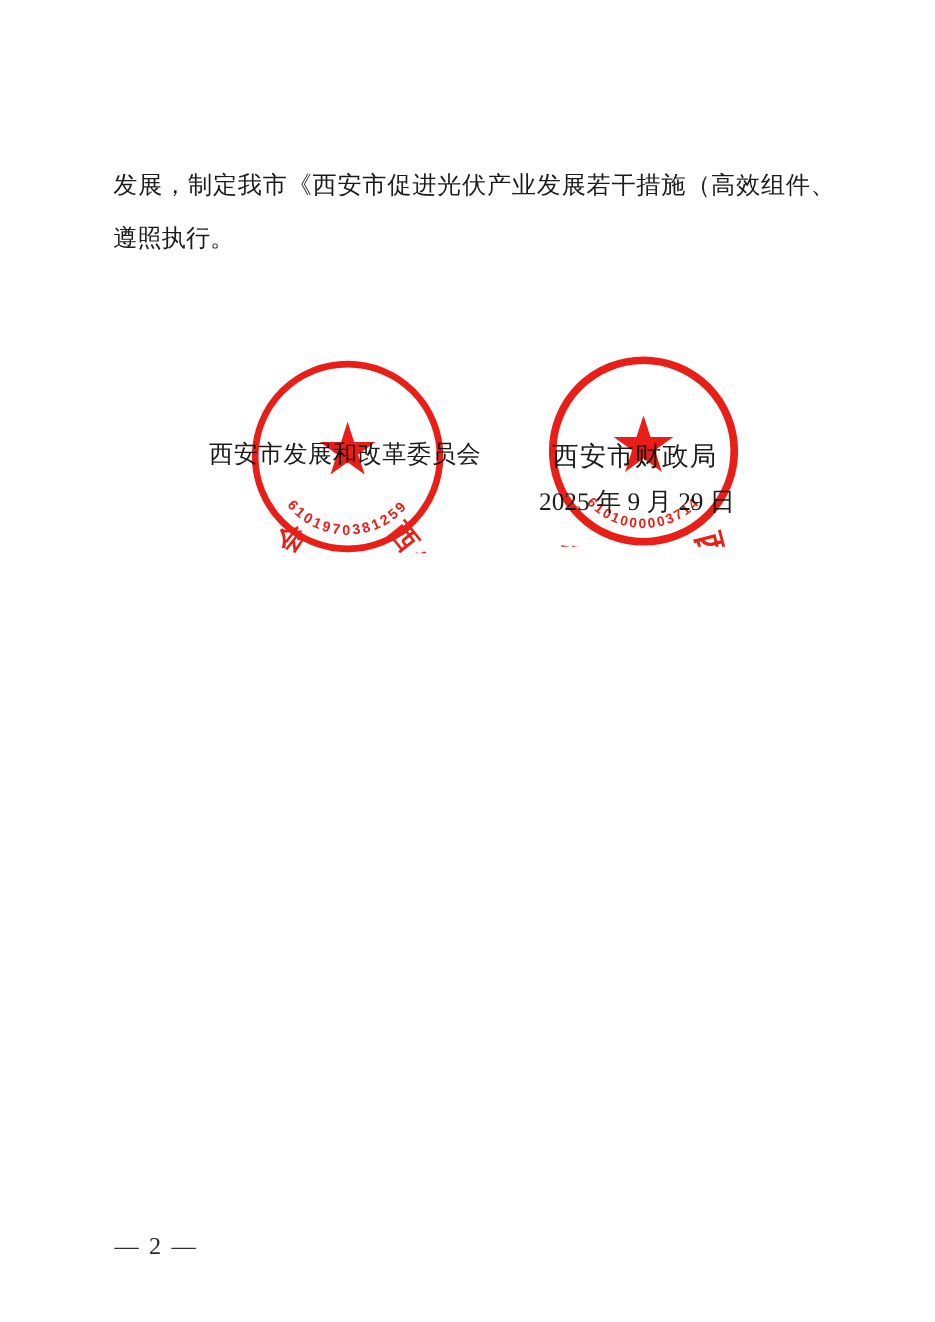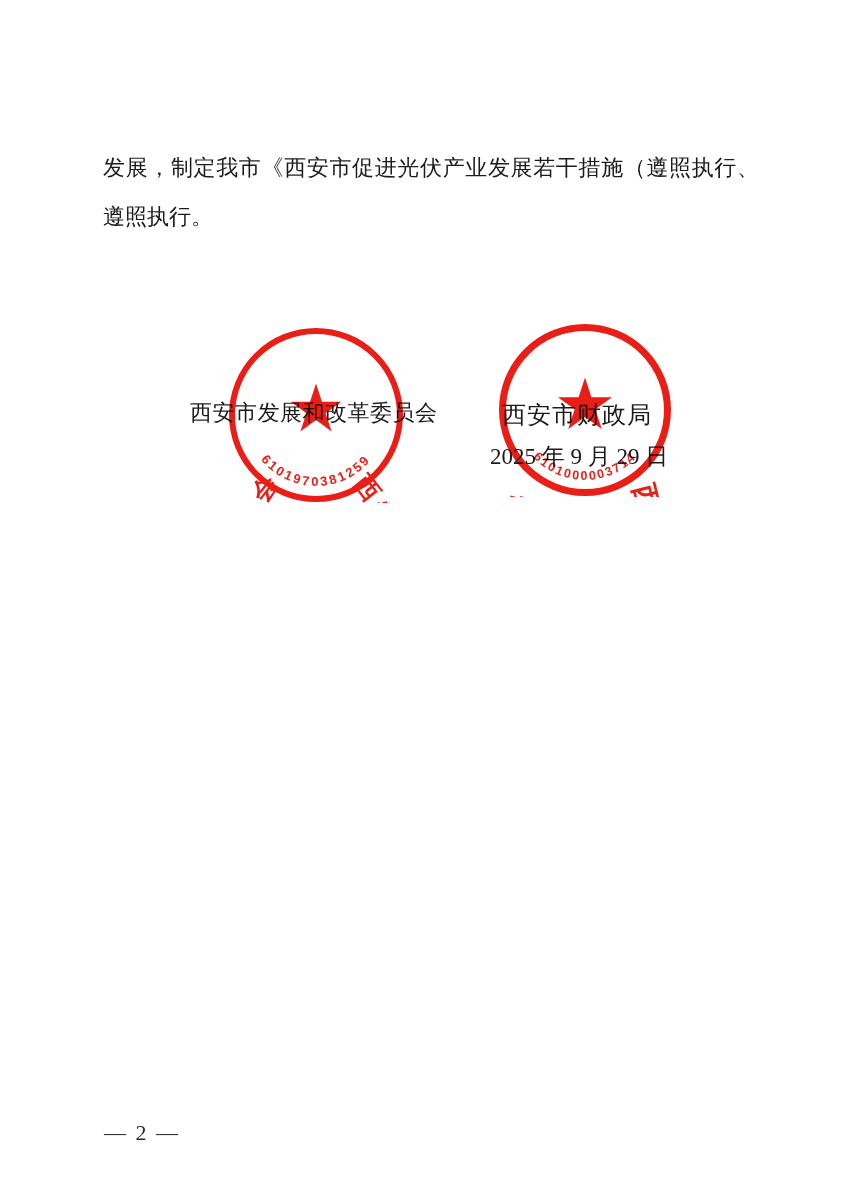--- a/index.html
+++ b/index.html
@@ -68,21 +68,21 @@
     font-size: 22px;
     letter-spacing: 2px;
     color: #2a2a2a;
     white-space: nowrap;
   }
 </style>
 </head>
 <body>
 
 <div class="body-text">
-  <div class="body-line">发展，制定我市《西安市促进光伏产业发展若干措施（遵照执行、</div>
+  <div class="body-line">发展，制定我市《西安市促进光伏产业发展若干措施（高效组件、</div>
   <div class="body-line last">遵照执行。</div>
 </div>
 
 <div class="sig-label org1-label">西安市发展和改革委员会</div>
 <div class="sig-label org2-label">西安市财政局</div>
 <div class="sig-label date-label">2025 年 9 月 29 日</div>
 
 <div class="seal seal-1"><svg width="176" height="176" viewBox="0 0 176 176">
       <defs>
         <path id="arc0" d="M 88 145 A 57 57 0 1 1 87.99 145" fill="none"></path>

